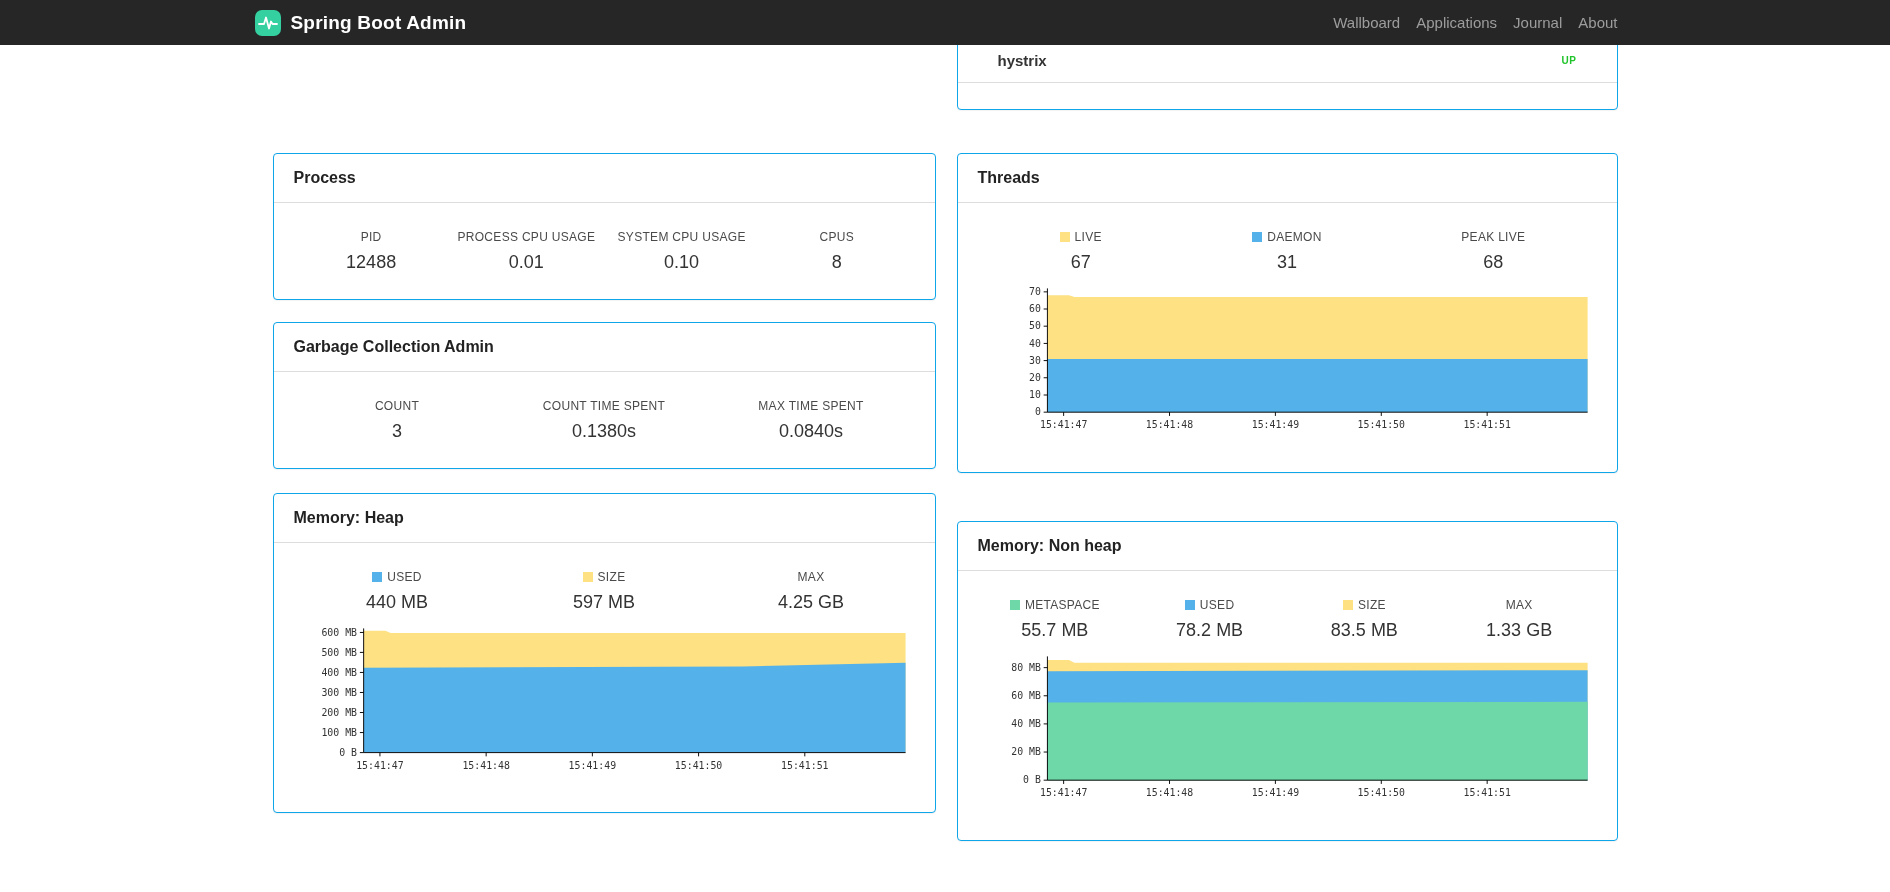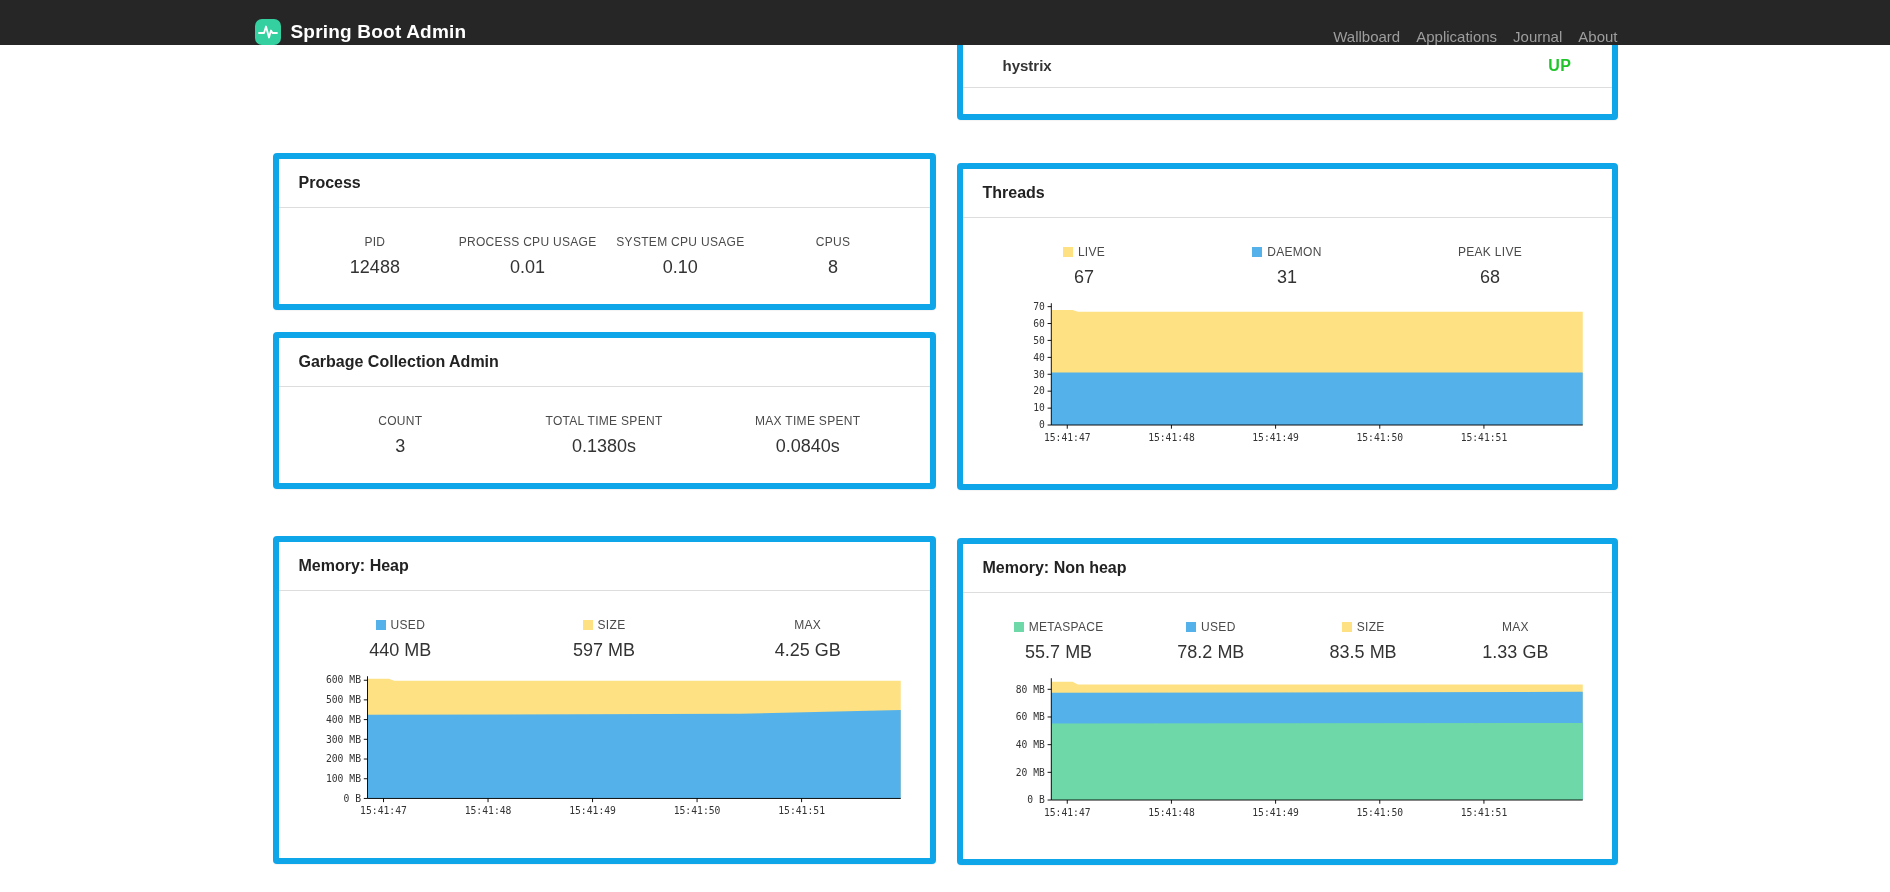--- a/index.html
+++ b/index.html
@@ -1,51 +1,51 @@
 <!DOCTYPE html>
 <html><head>
 <meta charset="utf-8">
 <style>
   * { box-sizing: border-box; margin: 0; padding: 0; }
   html,body { background:#fff; width:1890px; height:892px; overflow:hidden;
     font-family:"Liberation Sans", sans-serif; color:#333; }
 
   
   .navbar { position:relative; z-index:10; height:45px; background:#262626; }
-  .nav-inner { width:1345px; margin:0 auto; height:45px; display:flex; align-items:flex-end; }
+  .nav-inner { width:1345px; margin:0 auto; height:45px; display:flex; align-items:center; }
   .brand { display:flex; align-items:center; margin-left:-18px; }
   .logo { width:26px; height:26px; margin-right:10px; display:inline-block; }
   .brand-title { color:#fff; font-size:19px; font-weight:bold; letter-spacing:.2px; }
   .nav-links { margin-left:auto; display:flex; }
   .nav-links a { color:#9d9d9d; font-size:15px; text-decoration:none; margin-left:16px; cursor:pointer; }
 
   
   .content { width:1345px; margin:0 auto; display:flex; justify-content:space-between; align-items:flex-start; }
   .col-left  { width:663px; }
   .col-right { width:661px; }
 
   
-  .panel { background:#fff; border:6px solid #0ea5e9; border-radius:4px;
+  .panel { background:#fff; border:1px solid #0ea5e9; border-radius:4px;
            box-shadow:0 1px 1px rgba(0,0,0,.05); }
   .panel-heading { padding:15px 20px; font-size:16px; font-weight:bold; color:#222;
                    border-bottom:1px solid #ddd; line-height:18px; }
   .panel-body { padding:26px 20px; }
 
   .panel-process { margin-top:108px; }
   .panel-gc      { margin-top:22px; }
-  .panel-heap    { margin-top:47px; }
+  .panel-heap    { margin-top:24px; }
   .panel-apps    { margin-top:-7px; }
   .panel-threads { margin-top:43px; }
   .panel-nonheap { margin-top:48px; }
 
   
   .app-row { display:flex; align-items:center; height:44px; padding:0 40px 0 40px;
              border-bottom:1px solid #ddd; }
   .app-name { font-size:15px; font-weight:bold; color:#333; }
-  .app-status { margin-left:auto; font-size:16px; font-weight:bold; letter-spacing:.5px; }
+  .app-status { margin-left:auto; font-size:10px; font-weight:bold; letter-spacing:.5px; }
   .app-spacer { height:26px; }
 
   
   .stats { display:flex; }
   .stat { flex:1; text-align:center; }
   .stat-label { font-size:12px; color:#4a4a4a; letter-spacing:.3px; line-height:16px;
                 display:flex; align-items:center; justify-content:center; }
   .stat-value { font-size:18px; color:#333; margin-top:7px; line-height:21px; }
   .swatch { width:10px; height:10px; display:inline-block; margin-right:5px; flex:none; }
 
@@ -107,21 +107,21 @@
 
     <div class="panel panel-gc">
       <div class="panel-heading">Garbage Collection Admin</div>
       <div class="panel-body">
         <div class="stats">
           <div class="stat">
             <div class="stat-label">COUNT</div>
             <div class="stat-value">3</div>
           </div>
           <div class="stat">
-            <div class="stat-label">TOTAL TIME SPENT</div>
+            <div class="stat-label">COUNT TIME SPENT</div>
             <div class="stat-value">0.1380s</div>
           </div>
           <div class="stat">
             <div class="stat-label">MAX TIME SPENT</div>
             <div class="stat-value">0.0840s</div>
           </div>
         </div>
       </div>
     </div>
 

